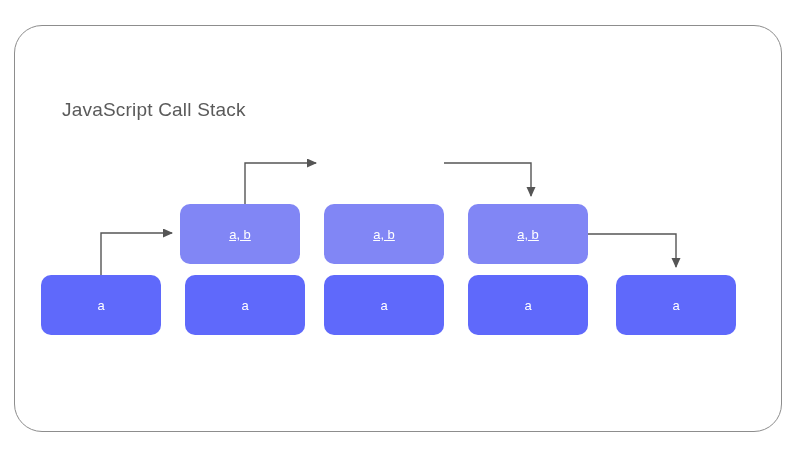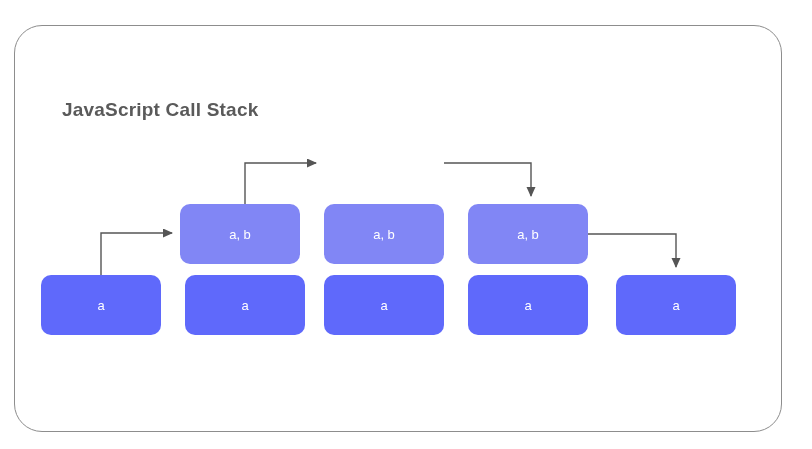--- a/index.html
+++ b/index.html
@@ -28,41 +28,41 @@
     box-sizing: border-box;
     border: 1px solid #8d8d8d;
     border-radius: 28px;
     background: #ffffff;
   }
   #title {
     position: absolute;
     left: 47px;
     top: 73px;
     font-size: 19px;
-    font-weight: bold;
+    font-weight: normal;
     color: #5a5a5a;
     letter-spacing: 0.2px;
     white-space: nowrap;
   }
   .node {
     position: absolute;
     box-sizing: border-box;
     width: 120px;
     height: 60px;
     border-radius: 10px;
     display: flex;
     align-items: center;
     justify-content: center;
     color: #ffffff;
     font-size: 13px;
     font-family: "Liberation Sans", sans-serif;
     line-height: 1;
   }
   .lvl-top    { background: #b5b8f5; }
-  .lvl-middle { background: #8186f5; }
+  .lvl-middle { background: #8186f5; text-decoration: underline; }
   .lvl-bottom { background: #5f69fb; }
 
   #edges {
     position: absolute;
     left: 0;
     top: 0;
     width: 812px;
     height: 449px;
     pointer-events: none;
   }

